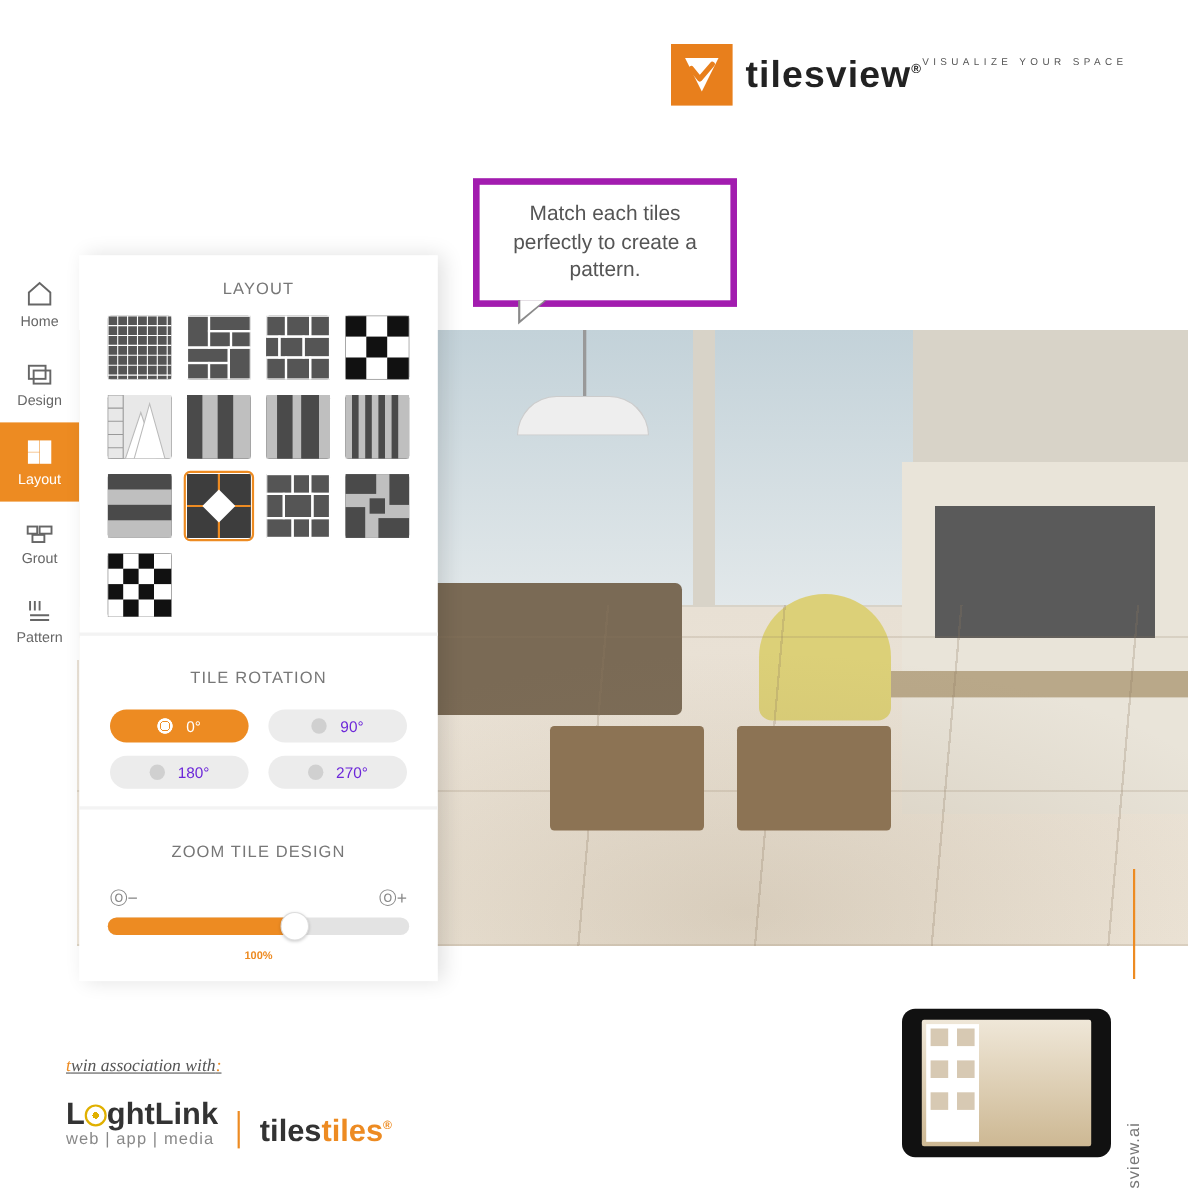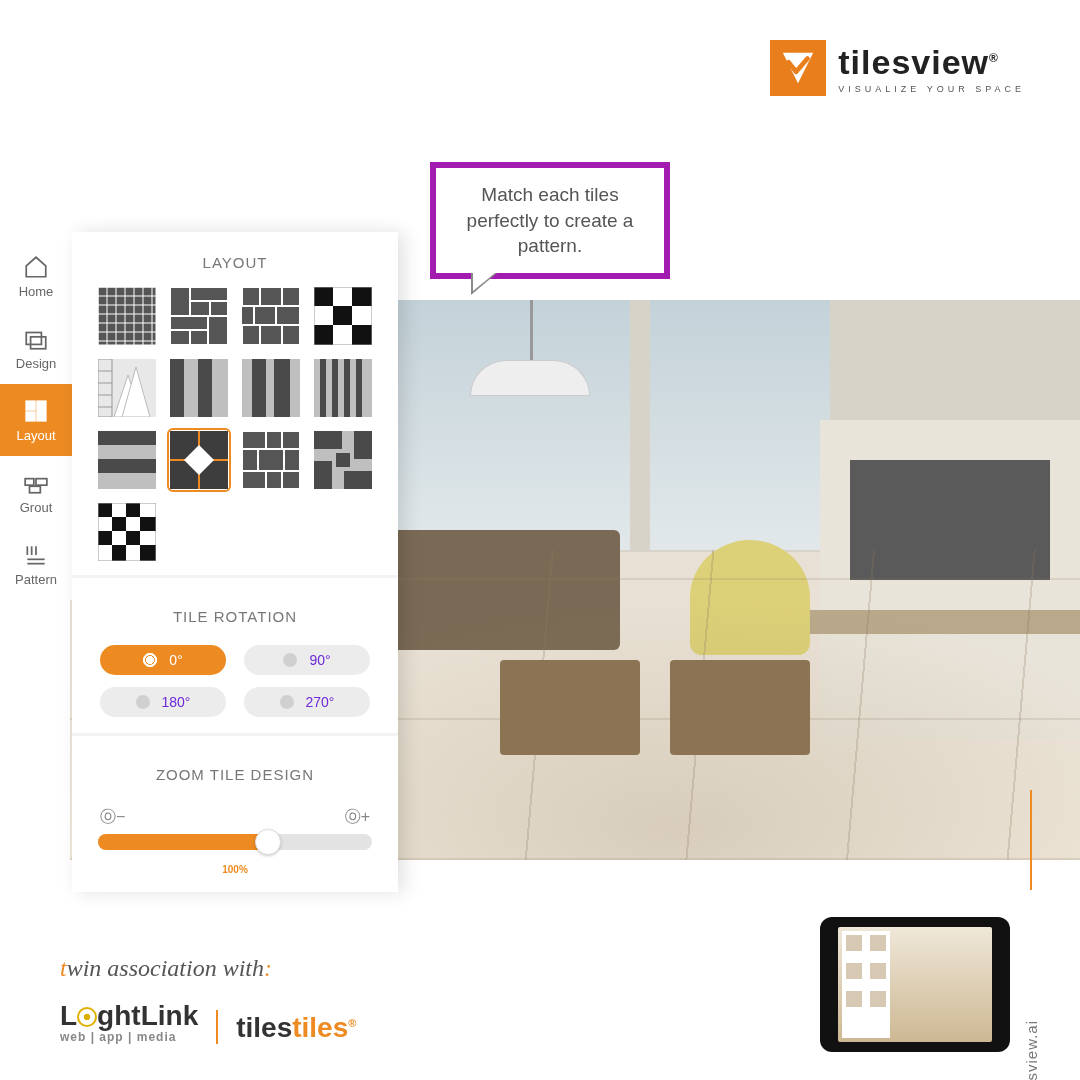--- a/index.html
+++ b/index.html
@@ -17,21 +17,21 @@
     position: absolute;
     top: 40px; right: 55px;
     display: flex; align-items: center; gap: 12px;
   }
   .logo-sq {
     width: 56px; height: 56px;
     background: #e87f1c;
     display: flex; align-items: center; justify-content: center;
   }
   .logo-sq svg { width: 38px; height: 38px; }
-  .logo-txt { display: flex; flex-direction: column; }
+  .logo-txt { display: flex; flex-direction: row; }
   .logo-txt .brand { font-size: 34px; font-weight: 700; letter-spacing: 1px; color: #222; }
   .logo-txt .brand sup { font-size: 12px; }
   .logo-txt .tag { font-size: 9px; letter-spacing: 4px; color: #555; margin-top: 2px; }
 
   
   .speech {
     position: absolute;
     top: 162px; left: 430px;
     width: 240px;
     border: 6px solid #a21caf;
@@ -185,26 +185,26 @@
     transform: translate(-50%,-50%);
     box-shadow: 0 1px 3px rgba(0,0,0,.2);
   }
   .zoom-val { text-align:center; color:#ed8b22; font-size:10px; margin-top:14px; font-weight:700;}
 
   
   .footer {
     position:absolute; left:60px; bottom:36px;
     display:flex; flex-direction:column; gap:18px;
   }
-  .footer .assoc { font-size:24px; color:#555; font-family: Georgia, "Times New Roman", serif; font-style: italic; }
+  .footer .assoc { font-size:16px; color:#555; font-family: Georgia, "Times New Roman", serif; font-style: italic; text-decoration: underline; }
   .footer .assoc .t { color:#ed8b22; font-style: italic; }
   .footer .logos { display:flex; align-items:flex-end; gap:18px; }
   .ll { font-size:28px; font-weight:700; color:#333; }
   .ll .o { display:inline-block; width:20px; height:20px; border:2px solid #e0b000; border-radius:50%; position:relative; top:2px; background: radial-gradient(circle,#e0b000 0 3px, transparent 3px);}
-  .ll sub { display:block; font-size:12px; font-weight:700; color:#888; letter-spacing:1px; margin-top:-2px; }
+  .ll sub { display:block; font-size:15px; font-weight:400; color:#888; letter-spacing:1px; margin-top:-2px; }
   .divider { width:2px; height:34px; background:#ed8b22; }
   .tw { font-size:28px; font-weight:600; color:#333; }
   .tw .w { color:#ed8b22; }
   .tw sup { font-size:11px; color:#ed8b22; }
 
   
   .tablet {
     position:absolute; right:70px; bottom:28px;
     width:190px; height:135px;
     background:#111; border-radius:12px;

